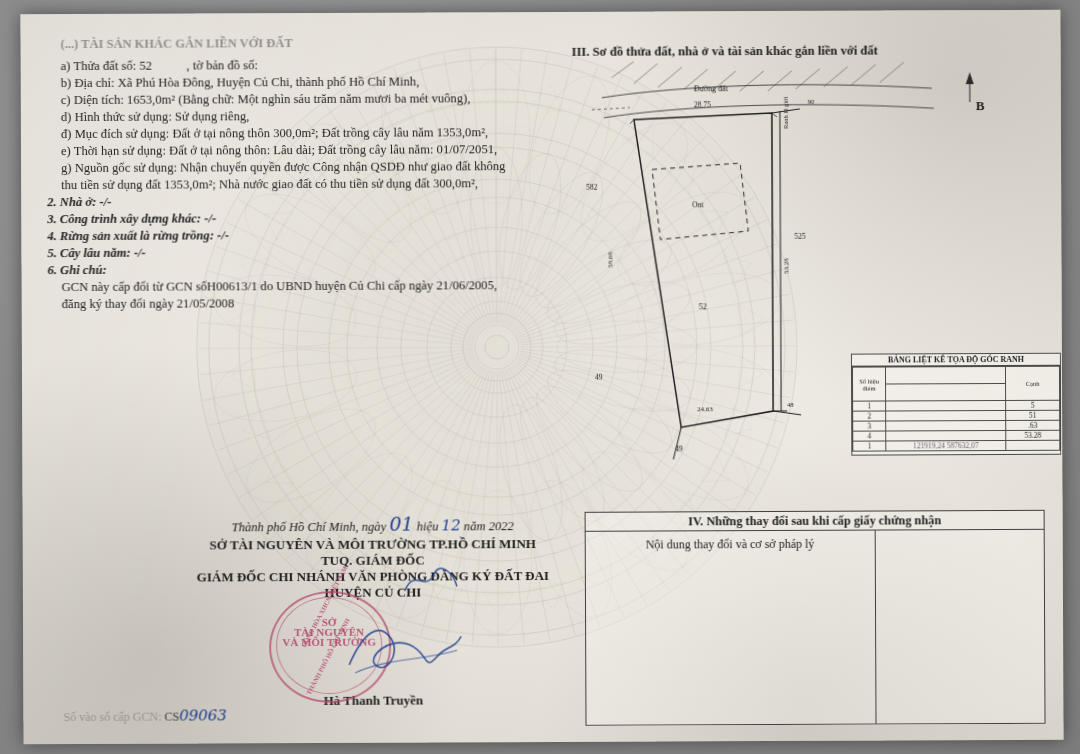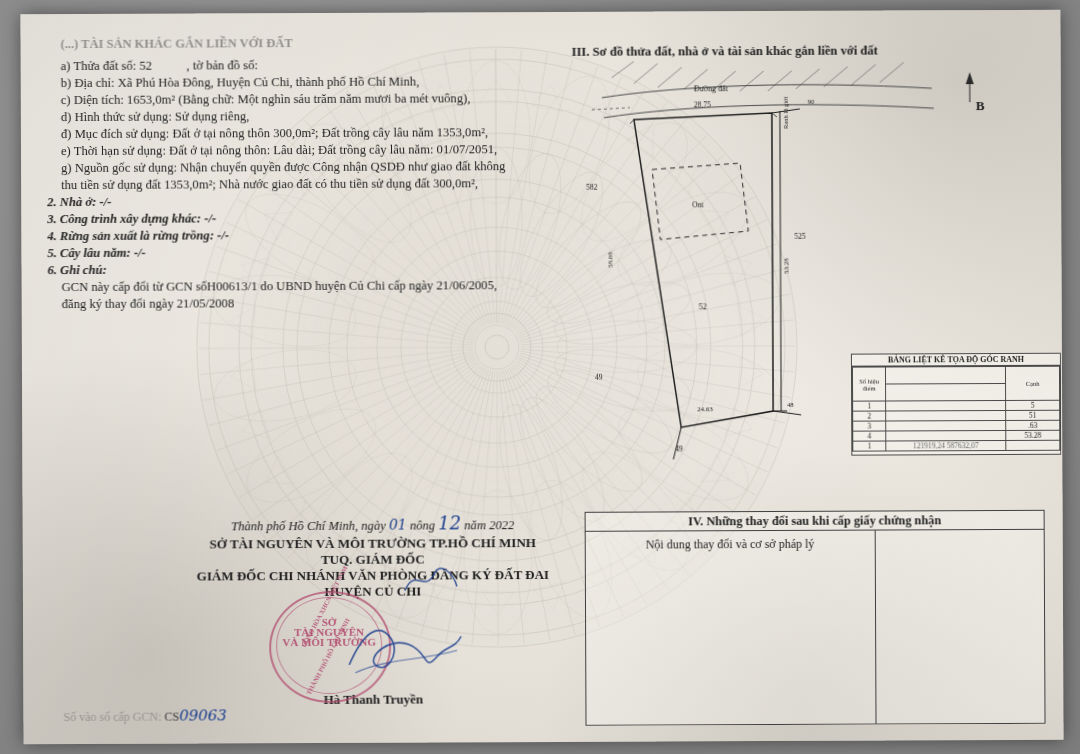--- a/index.html
+++ b/index.html
@@ -588,23 +588,23 @@
     <div id="sec4">
       <div id="sec4-head">IV. Những thay đổi sau khi cấp giấy chứng nhận</div>
       <div id="sec4-cols">
         <div id="sec4-c1">Nội dung thay đổi và cơ sở pháp lý</div>
       </div>
     </div>
 
     <div id="sig">
       <div class="l1">
         <span>Thành phố Hồ Chí Minh, ngày</span>
-        <span class="handwrite" style="font-size:14px;">01</span>
-        <span>nông</span>
-        <span class="handwrite" style="font-size:18px;">12</span>
+        <span class="handwrite" style="font-size:19px;">01</span>
+        <span>hiệu</span>
+        <span class="handwrite" style="font-size:15px;">12</span>
         <span>năm 2022</span>
       </div>
       <div class="l2">SỞ TÀI NGUYÊN VÀ MÔI TRƯỜNG TP.HỒ CHÍ MINH</div>
       <div class="l3">TUQ. GIÁM ĐỐC</div>
       <div class="l4">GIÁM ĐỐC CHI NHÁNH VĂN PHÒNG ĐĂNG KÝ ĐẤT ĐAI</div>
       <div class="l5">HUYỆN CỦ CHI</div>
       <div class="name">Hà Thanh Truyền</div>
     </div>
 
     <div id="seal"></div>

